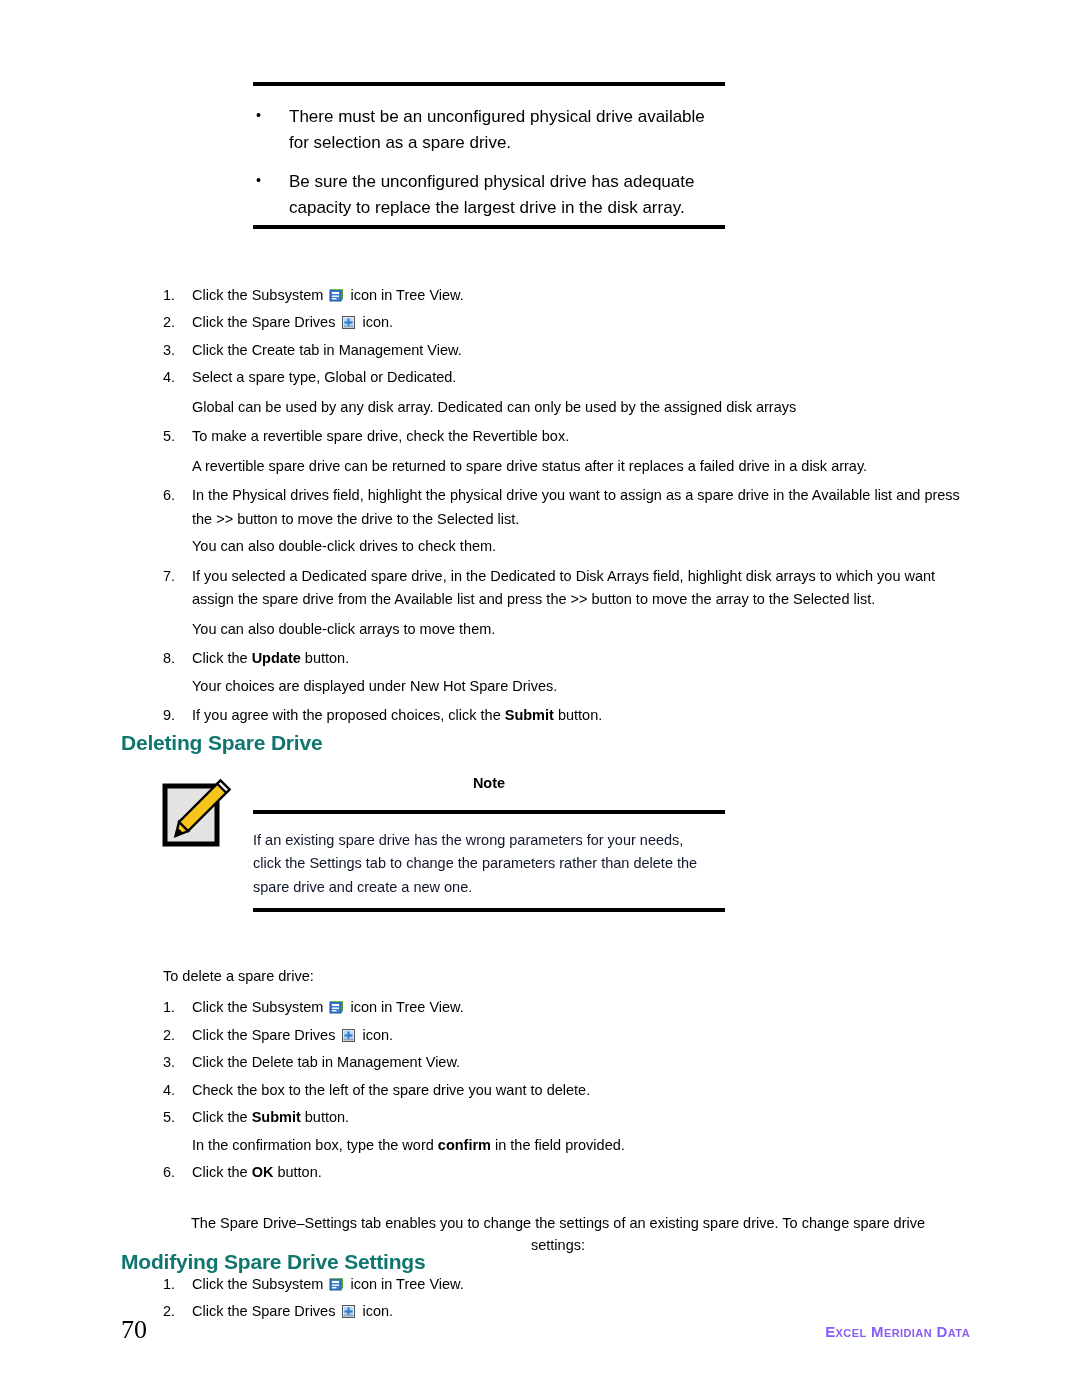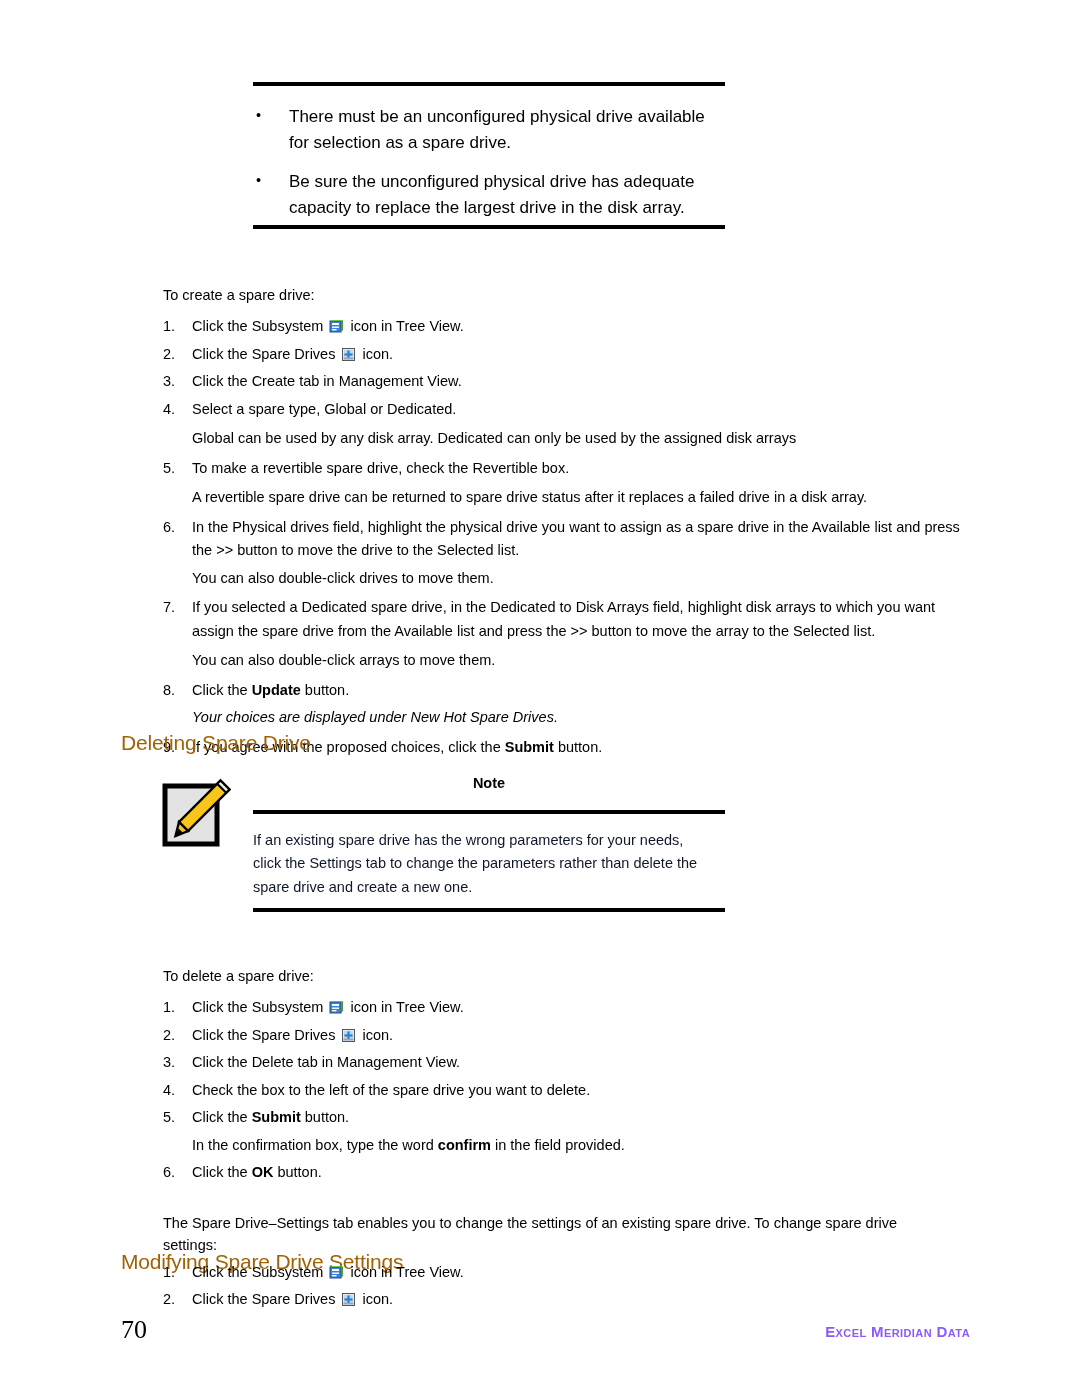--- a/index.html
+++ b/index.html
@@ -75,23 +75,23 @@
   
   .note-icon {
     position: absolute;
   }
 
   
   .heading {
     position: absolute;
     left: 121px;
     font-size: 21px;
-    font-weight: normal;
+    font-weight: bold;
     letter-spacing: -0.2px;
-    color: #a16207;
+    color: #0f766e;
   }
 
   
   .proc {
     position: absolute;
     left: 163px;
   }
   .proc-intro {
     font-size: 14.5px;
     line-height: 1.55;
@@ -167,21 +167,20 @@
         <span class="bullet-mark">•</span>
         <span class="bullet-text">Be sure the unconfigured physical drive has adequate capacity to replace the largest drive in the disk array.</span>
       </div>
     </div>
 
     <div class="rule" style="top:225px;"></div>
   </div>
 
   <div class="proc" style="top:284px;width:800px;">
 
-    <div class="proc-intro">To create a spare drive:</div>
 
     <div class="step">
       <span class="step-num">1.</span>
       <span class="step-body"><span>Click the Subsystem </span><span class="inline-icon"><svg width="15" height="15" viewBox="0 0 15 15">
               <rect x="1" y="2" width="11" height="11" fill="#3d7fd4" stroke="#1f4f8f" stroke-width="1"></rect>
               <rect x="3" y="4" width="7" height="2" fill="#ffffff"></rect>
               <rect x="3" y="7.5" width="7" height="1.4" fill="#ffffff"></rect>
               <rect x="3" y="10" width="4.5" height="1.4" fill="#ffffff"></rect>
               <path d="M12 2 L14 1 L14 11 L12 13 Z" fill="#4f9b2e"></path>
               <path d="M1 2 L3 1 L14 1 L12 2 Z" fill="#6fbf45"></path>
@@ -216,35 +215,35 @@
       <span class="step-body">To make a revertible spare drive, check the Revertible box.</span>
     </div>
 
     <div class="substep" style="margin-top:6px;">A revertible spare drive can be returned to spare drive status after it replaces a failed drive in a disk array.</div>
 
     <div class="step" style="margin-top:6px;">
       <span class="step-num">6.</span>
       <span class="step-body">In the Physical drives field, highlight the physical drive you want to assign as a spare drive in the Available list and press the &gt;&gt; button to move the drive to the Selected list.</span>
     </div>
 
-    <div class="substep" style="margin-top:3px;">You can also double-click drives to move them.</div>
+    <div class="substep" style="margin-top:3px;">You can also double-click drives to check them.</div>
 
     <div class="step" style="margin-top:6px;">
       <span class="step-num">7.</span>
       <span class="step-body">If you selected a Dedicated spare drive, in the Dedicated to Disk Arrays field, highlight disk arrays to which you want assign the spare drive from the Available list and press the &gt;&gt; button to move the array to the Selected list.</span>
     </div>
 
     <div class="substep" style="margin-top:6px;">You can also double-click arrays to move them.</div>
 
     <div class="step" style="margin-top:6px;">
       <span class="step-num">8.</span>
       <span class="step-body"><span>Click the </span><b>Update</b><span> button.</span></span>
     </div>
 
-    <div class="substep" style="font-style:italic;">Your choices are displayed under New Hot Spare Drives.</div>
+    <div class="substep" style="">Your choices are displayed under New Hot Spare Drives.</div>
 
     <div class="step" style="margin-top:6px;">
       <span class="step-num">9.</span>
       <span class="step-body"><span>If you agree with the proposed choices, click the </span><b>Submit</b><span> button.</span></span>
     </div>
   </div>
 
   <div class="heading" style="top:731px;">Deleting Spare Drive</div>
 
   <div class="callout" style="top:0;left:0;width:1080px;">
@@ -316,21 +315,21 @@
 
     <div class="step" style="margin-top:4px;">
       <span class="step-num">6.</span>
       <span class="step-body"><span>Click the </span><b>OK</b><span> button.</span></span>
     </div>
   </div>
 
   <div class="heading" style="top:1250px;">Modifying Spare Drive Settings</div>
 
   <div class="proc" style="top:1212px;width:790px;">
-    <div class="proc-intro" style="margin-bottom:4px;">The Spare Drive–Settings tab enables you to change the settings of an existing spare drive. To change spare drive settings:</div>
+    <div class="proc-intro" style="margin-bottom:16px;text-align:center;">The Spare Drive–Settings tab enables you to change the settings of an existing spare drive. To change spare drive settings:</div>
 
     <div class="step">
       <span class="step-num">1.</span>
       <span class="step-body"><span>Click the Subsystem </span><span class="inline-icon"><svg width="15" height="15" viewBox="0 0 15 15">
               <rect x="1" y="2" width="11" height="11" fill="#3d7fd4" stroke="#1f4f8f" stroke-width="1"></rect>
               <rect x="3" y="4" width="7" height="2" fill="#ffffff"></rect>
               <rect x="3" y="7.5" width="7" height="1.4" fill="#ffffff"></rect>
               <rect x="3" y="10" width="4.5" height="1.4" fill="#ffffff"></rect>
               <path d="M12 2 L14 1 L14 11 L12 13 Z" fill="#4f9b2e"></path>
               <path d="M1 2 L3 1 L14 1 L12 2 Z" fill="#6fbf45"></path>

